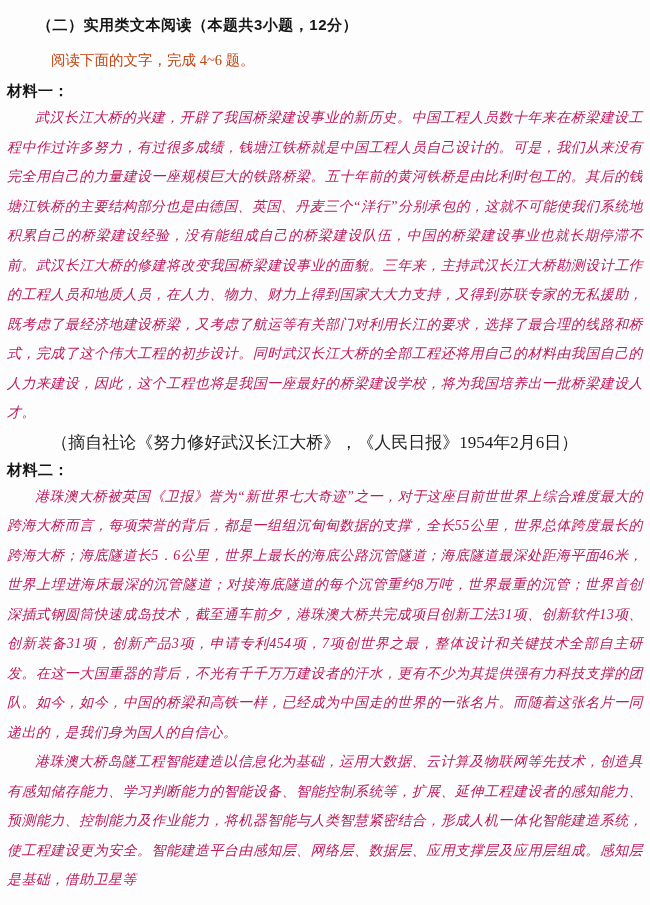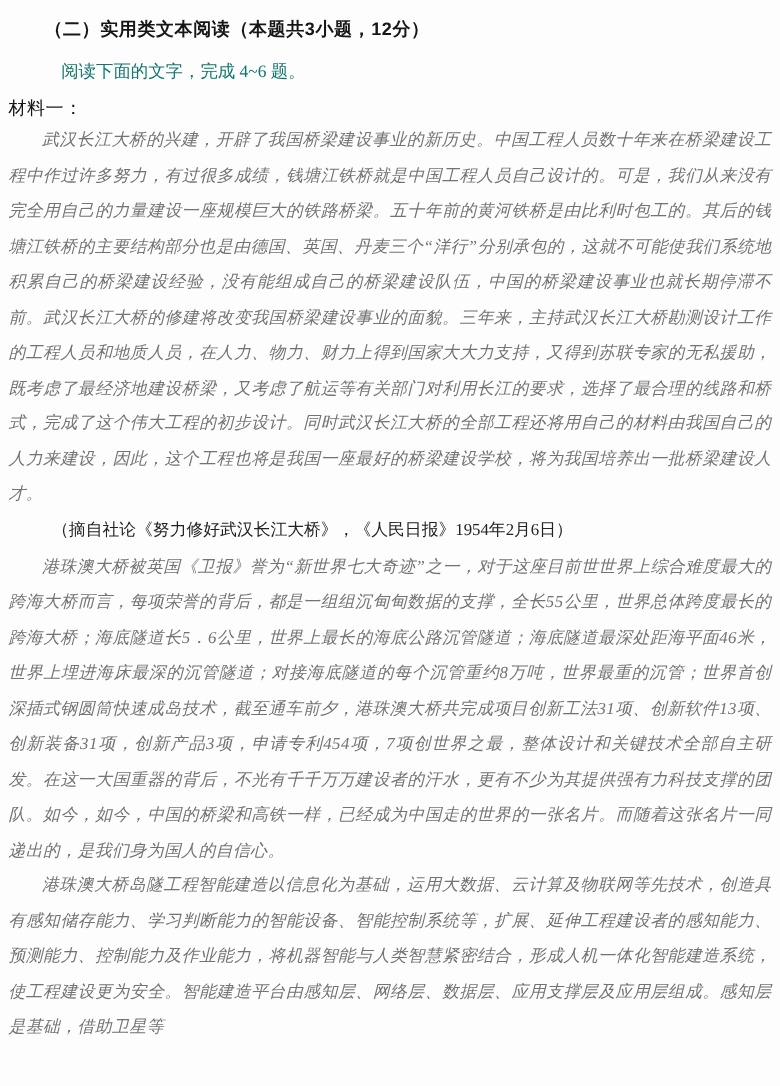--- a/index.html
+++ b/index.html
@@ -30,46 +30,46 @@
     letter-spacing: 0.5px;
     margin: 0 0 13px 0;
     color: #161616;
   }
   .instruction {
     font-family: "Liberation Serif", serif;
     font-size: 14.5px;
     line-height: 22px;
     text-indent: 44px;
     margin: 0 0 9px 0;
-    color: #0f766e;
+    color: #c2410c;
   }
   .material-label {
     font-family: "Liberation Sans", sans-serif;
-    font-weight: normal;
+    font-weight: bold;
     font-size: 15px;
     line-height: 22px;
     margin: 2px 0 1px 0;
     letter-spacing: 0.5px;
     color: #161616;
   }
   .material-body {
     font-family: "Liberation Serif", serif;
     font-style: italic; 
     font-size: 14px;
     line-height: 29.5px;
     letter-spacing: 0.4px;
     text-align: justify;
     text-indent: 2em;
     margin: 0;
-    color: #737373;
+    color: #be185d;
   }
   .citation {
     font-family: "Liberation Serif", serif;
     font-style: normal;
-    font-size: 14px;
+    font-size: 17px;
     line-height: 29px;
     text-indent: 2.6em;
     margin: 0 0 2px 0;
     color: #222;
   }
 </style>
 </head>
 <body>
 
 <div class="page">
@@ -78,20 +78,21 @@
 
   <div class="instruction">阅读下面的文字，完成 4~6 题。</div>
 
   <div>
     <div class="material-label">材料一：</div>
     <p class="material-body">武汉长江大桥的兴建，开辟了我国桥梁建设事业的新历史。中国工程人员数十年来在桥梁建设工程中作过许多努力，有过很多成绩，钱塘江铁桥就是中国工程人员自己设计的。可是，我们从来没有完全用自己的力量建设一座规模巨大的铁路桥梁。五十年前的黄河铁桥是由比利时包工的。其后的钱塘江铁桥的主要结构部分也是由德国、英国、丹麦三个“洋行”分别承包的，这就不可能使我们系统地积累自己的桥梁建设经验，没有能组成自己的桥梁建设队伍，中国的桥梁建设事业也就长期停滞不前。武汉长江大桥的修建将改变我国桥梁建设事业的面貌。三年来，主持武汉长江大桥勘测设计工作的工程人员和地质人员，在人力、物力、财力上得到国家大大力支持，又得到苏联专家的无私援助，既考虑了最经济地建设桥梁，又考虑了航运等有关部门对利用长江的要求，选择了最合理的线路和桥式，完成了这个伟大工程的初步设计。同时武汉长江大桥的全部工程还将用自己的材料由我国自己的人力来建设，因此，这个工程也将是我国一座最好的桥梁建设学校，将为我国培养出一批桥梁建设人才。</p>
     <div class="citation">（摘自社论《努力修好武汉长江大桥》，《人民日报》1954年2月6日）</div>
   </div>
 
   <div>
+    <div class="material-label">材料二：</div>
     <p class="material-body">港珠澳大桥被英国《卫报》誉为“新世界七大奇迹”之一，对于这座目前世世界上综合难度最大的跨海大桥而言，每项荣誉的背后，都是一组组沉甸甸数据的支撑，全长55公里，世界总体跨度最长的跨海大桥；海底隧道长5．6公里，世界上最长的海底公路沉管隧道；海底隧道最深处距海平面46米，世界上埋进海床最深的沉管隧道；对接海底隧道的每个沉管重约8万吨，世界最重的沉管；世界首创深插式钢圆筒快速成岛技术，截至通车前夕，港珠澳大桥共完成项目创新工法31项、创新软件13项、创新装备31项，创新产品3项，申请专利454项，7项创世界之最，整体设计和关键技术全部自主研发。在这一大国重器的背后，不光有千千万万建设者的汗水，更有不少为其提供强有力科技支撑的团队。如今，如今，中国的桥梁和高铁一样，已经成为中国走的世界的一张名片。而随着这张名片一同递出的，是我们身为国人的自信心。</p>
   </div>
 
   <div>
     <p class="material-body">港珠澳大桥岛隧工程智能建造以信息化为基础，运用大数据、云计算及物联网等先技术，创造具有感知储存能力、学习判断能力的智能设备、智能控制系统等，扩展、延伸工程建设者的感知能力、预测能力、控制能力及作业能力，将机器智能与人类智慧紧密结合，形成人机一体化智能建造系统，使工程建设更为安全。智能建造平台由感知层、网络层、数据层、应用支撑层及应用层组成。感知层是基础，借助卫星等</p>
   </div>
 
 </div>
 
 </body></html>

